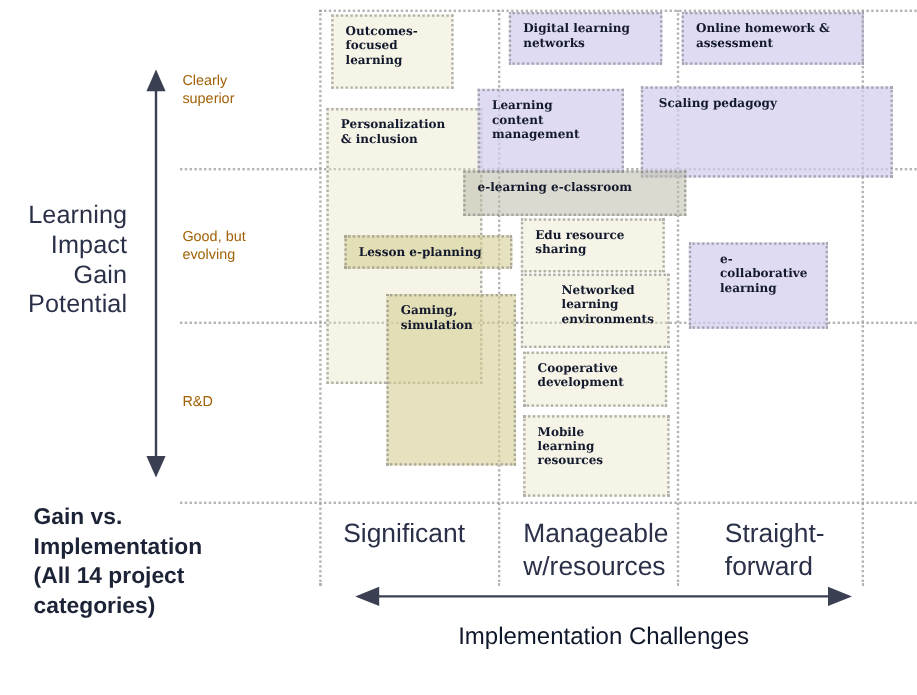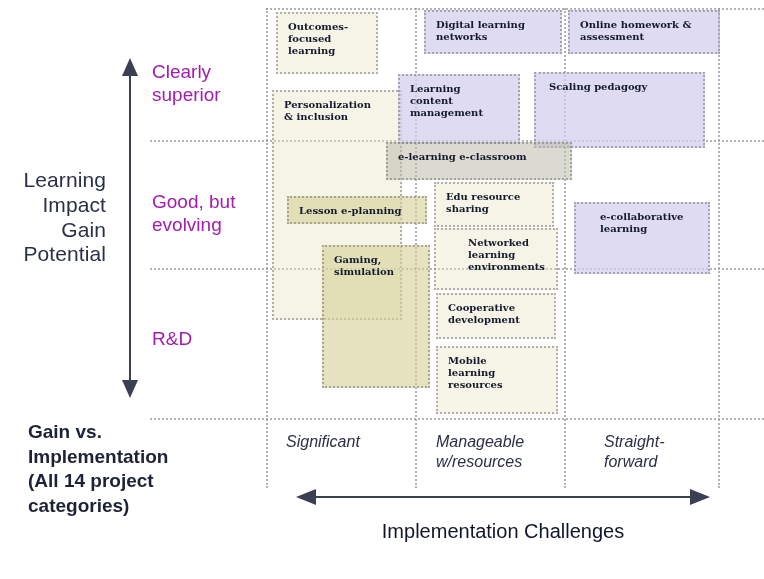--- a/index.html
+++ b/index.html
@@ -53,30 +53,29 @@
   .ylabel {
     position: absolute;
     text-align: right;
     font-size: 21px;
     line-height: 1.18;
     color: #2a3048;
     letter-spacing: .1px;
   }
   .yband {
     position: absolute;
-    font-size: 19px;
+    font-size: 12px;
     line-height: 1.22;
-    color: #a21caf;
+    color: #a16207;
   }
   .xband {
     position: absolute;
-    font-size: 16px;
+    font-size: 22px;
     line-height: 1.22;
     color: #2a3048;
-    font-style: italic;
   }
   .xlabel {
     position: absolute;
     font-size: 20px;
     color: #0f172a;
   }
   .corner-label {
     position: absolute;
     font-size: 19px;
     font-weight: bold;
@@ -153,53 +152,53 @@
     <div>(All 14 project</div>
     <div>categories)</div>
   </div>
 
   <div class="card beige-pale" style="left:276px; top:12px; width:102px; height:62px;">
       <div>Outcomes-</div>
       <div>focused</div>
       <div>learning</div>
     </div>
 
-  <div class="card purple" style="left:424px; top:10px; width:138px; height:44px;">
+  <div class="card purple" style="left:424px; top:10px; width:128px; height:44px;">
       <div>Digital learning</div>
       <div>networks</div>
     </div>
 
   <div class="card purple" style="left:568px; top:10px; width:152px; height:44px;">
       <div>Online homework &amp;</div>
       <div>assessment</div>
     </div>
 
   <div class="card beige-pale" style="left:272px; top:90px; width:130px; height:230px;">
       <div>Personalization</div>
       <div>&amp; inclusion</div>
     </div>
 
   <div class="card purple" style="left:398px; top:74px; width:122px; height:70px;">
       <div>Learning</div>
       <div>content</div>
       <div>management</div>
     </div>
 
-  <div class="card purple" style="left:534px; top:72px; width:171px; height:76px;padding-left:13px;">Scaling pedagogy</div>
+  <div class="card purple" style="left:534px; top:72px; width:210px; height:76px;padding-left:13px;">Scaling pedagogy</div>
 
   <div class="card grey" style="left:386px; top:142px; width:186px; height:38px;">e-learning e-classroom</div>
 
   <div class="card beige-deep" style="left:287px; top:196px; width:140px; height:28px;">Lesson e-planning</div>
 
   <div class="card beige-pale" style="left:434px; top:182px; width:120px; height:45px;">
       <div>Edu resource</div>
       <div>sharing</div>
     </div>
 
-  <div class="card purple" style="left:574px; top:202px; width:136px; height:72px;padding-left:24px;">
+  <div class="card purple" style="left:574px; top:202px; width:116px; height:72px;padding-left:24px;">
       <div>e-collaborative</div>
       <div>learning</div>
     </div>
 
   <div class="card beige-pale" style="left:434px; top:228px; width:124px; height:62px;padding-left:32px;">
       <div>Networked</div>
       <div>learning</div>
       <div>environments</div>
     </div>
 

